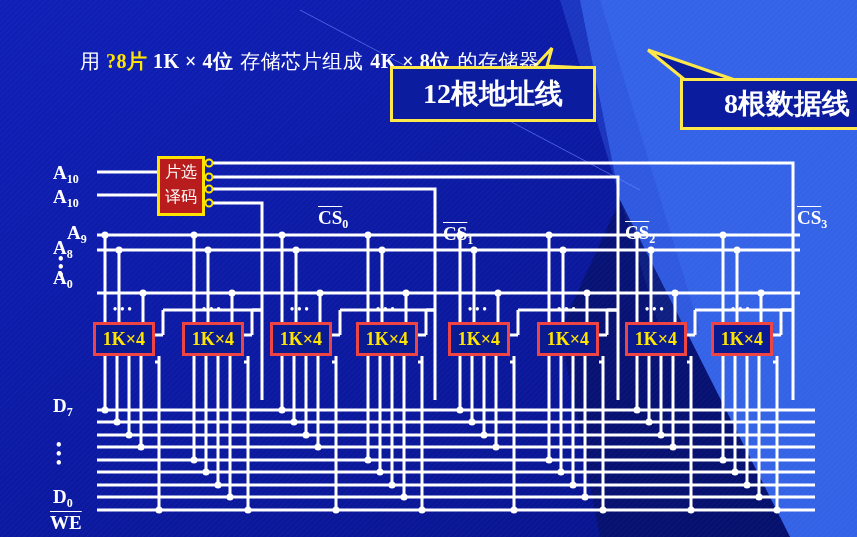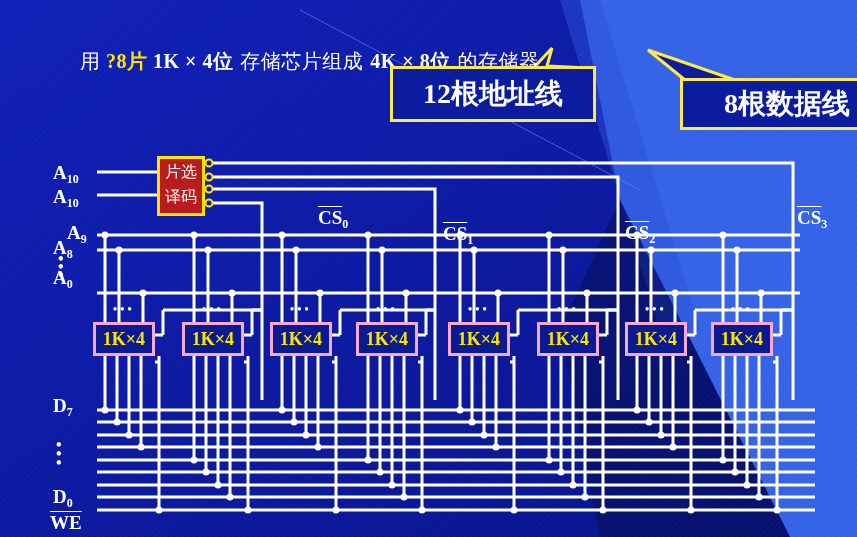--- a/index.html
+++ b/index.html
@@ -9,21 +9,21 @@
   .title { position:absolute; left:80px; top:10px; font-size:20px; color:#ffffff;
            font-weight:bold; white-space:nowrap; letter-spacing:0.5px;margin-top:38px; }
   .title .hl { color:#ffe400; }
   .title .light { font-weight:normal; font-family:"DejaVu Sans", sans-serif; }
   .callout { position:absolute; border:3px solid #ffe84a; border-radius:0;
              background:#0b1c9e; color:#fff; font-weight:bold; font-size:28px;
              text-align:center; white-space:nowrap; }
   .lbl { position:absolute; color:#fff; font-weight:bold; font-size:19px; line-height:1; }
   .lbl sub { font-size:12px; vertical-align:-4px; }
   .ov { text-decoration:overline; }
-  .chip { position:absolute; width:62px; height:34px; border:3px solid #f9a8d4;
+  .chip { position:absolute; width:62px; height:34px; border:3px solid #ef4444;
           background:#0a1a90; color:#ffe400; font-weight:bold; font-size:18px;
           display:flex; align-items:center; justify-content:center; box-sizing:border-box; }
   .decoder { position:absolute; left:157px; top:156px; width:48px; height:60px;
              border:3px solid #ffe400; box-sizing:border-box; color:#fff;
              font-family:"DejaVu Sans", sans-serif; font-size:16px; line-height:25px;
              text-align:center; background:#b91c1c; }
 </style>
 </head>
 <body>
 

